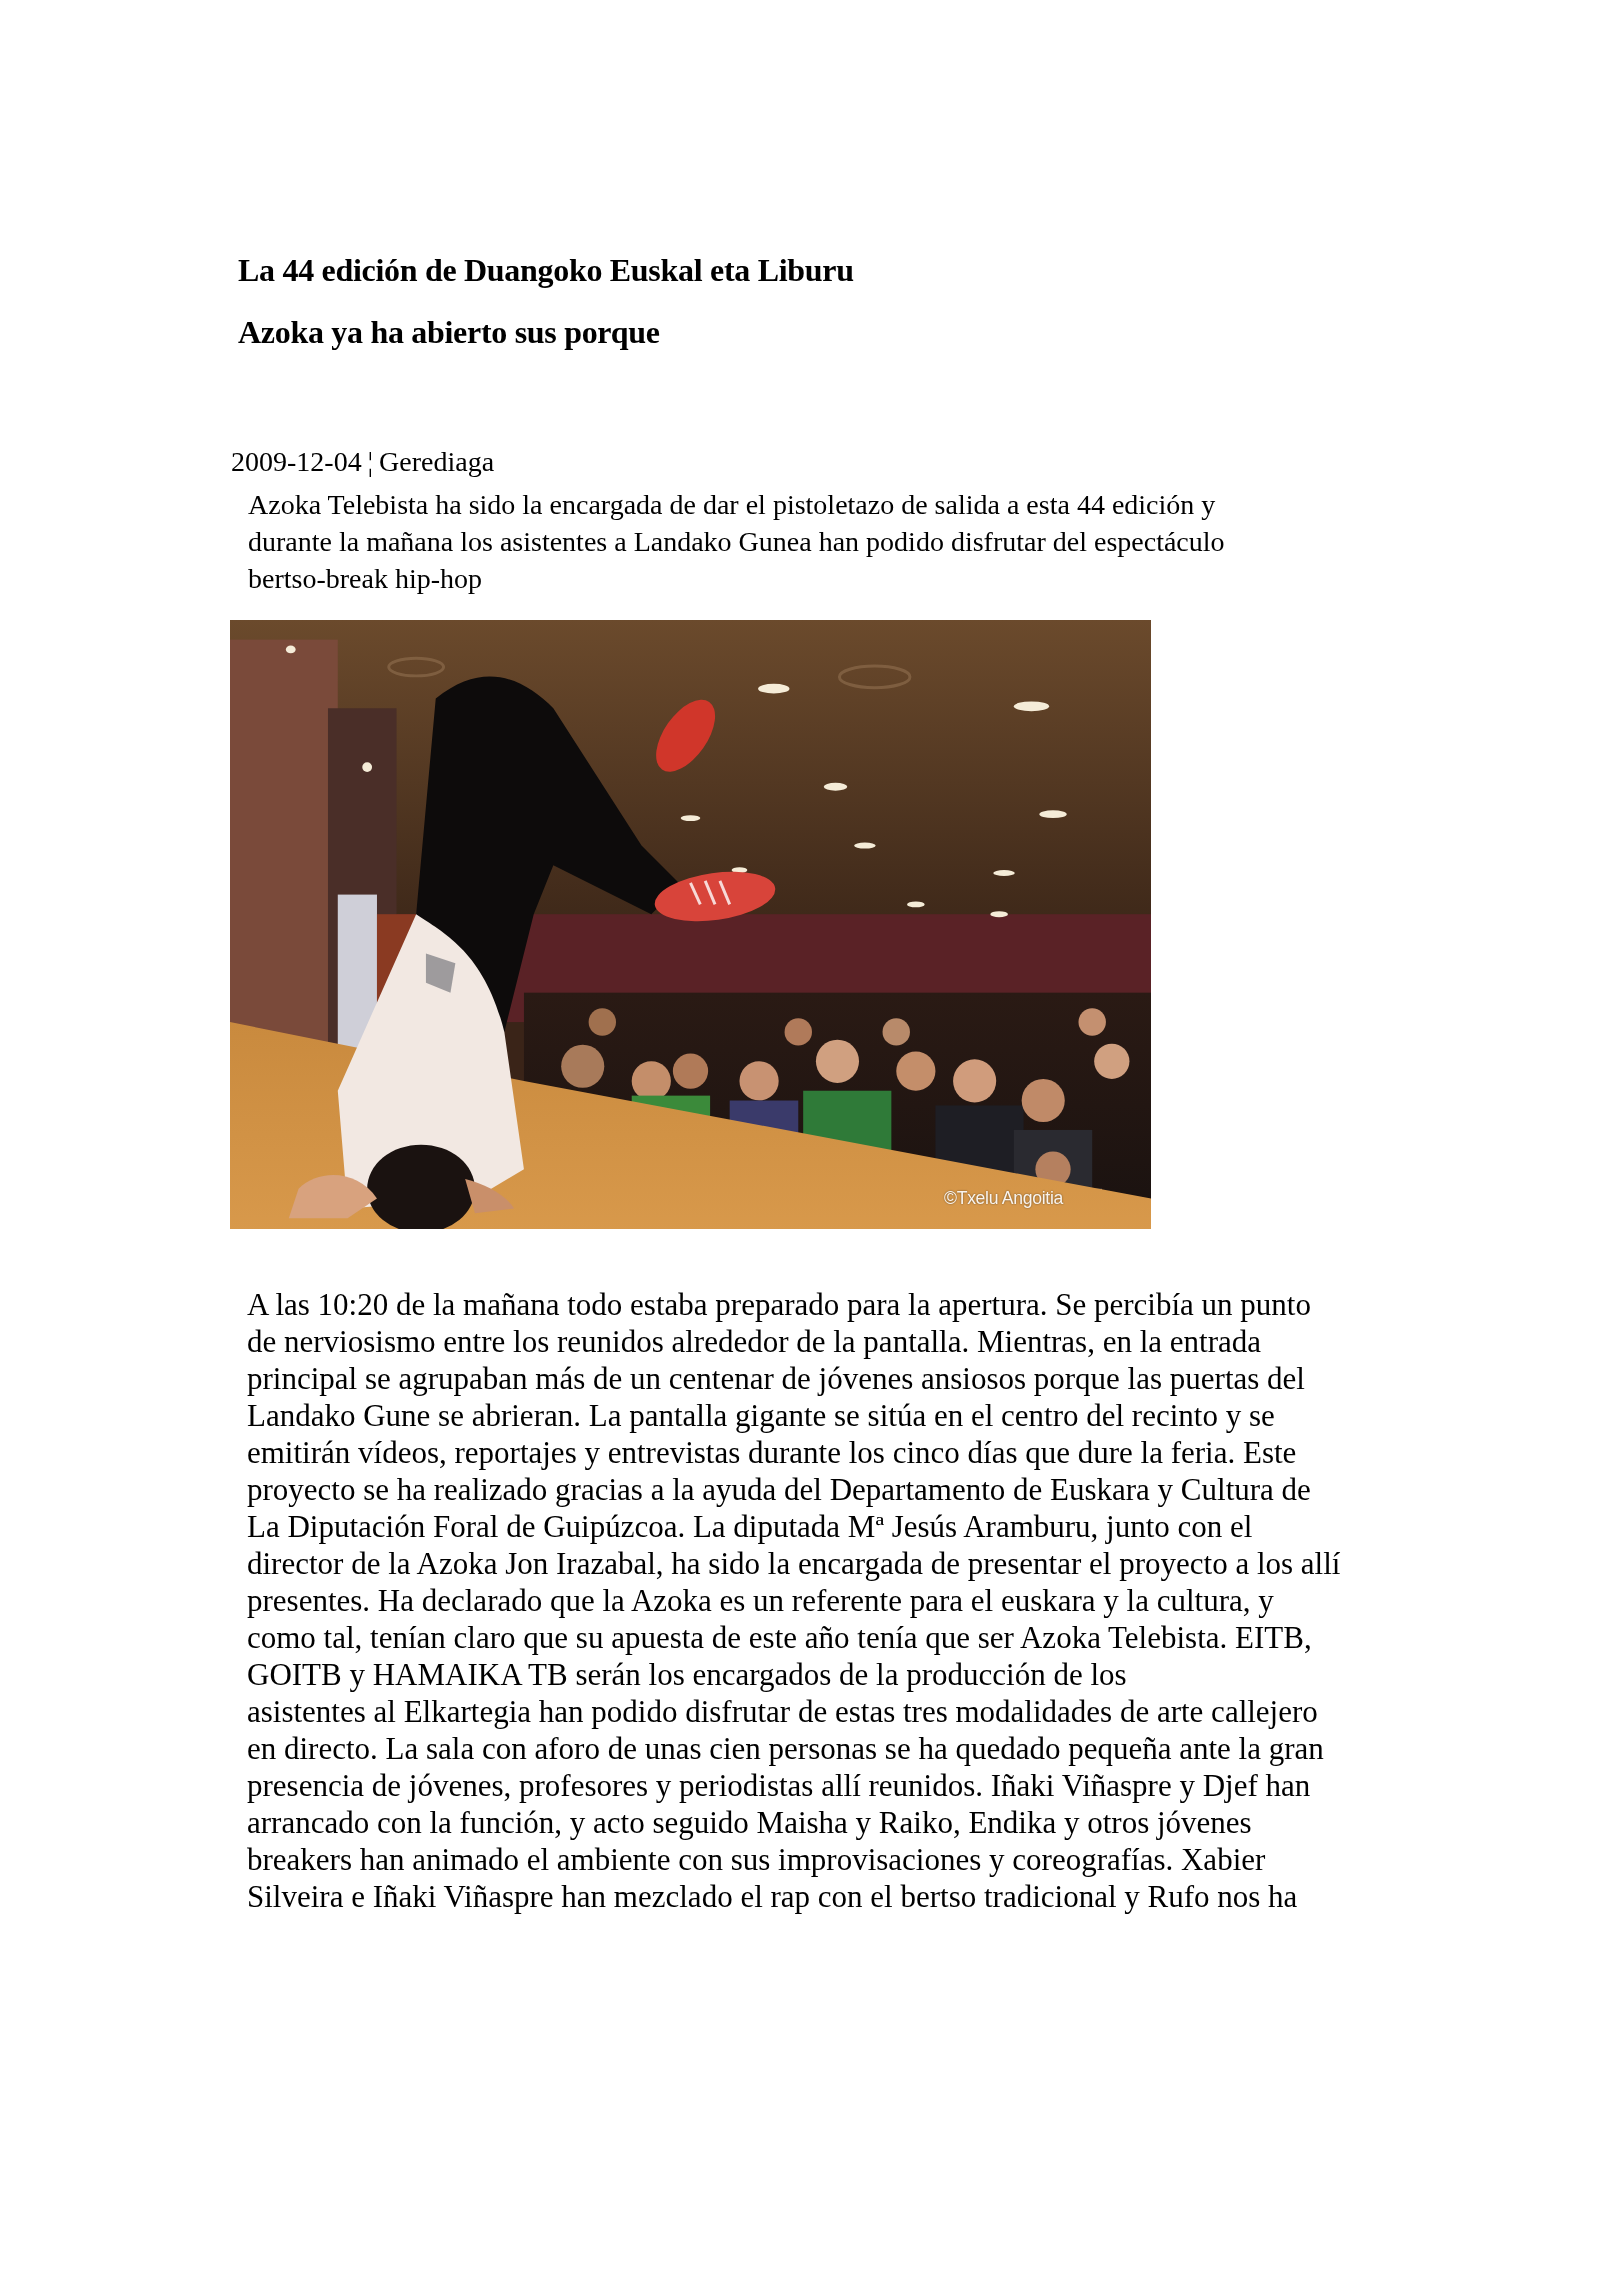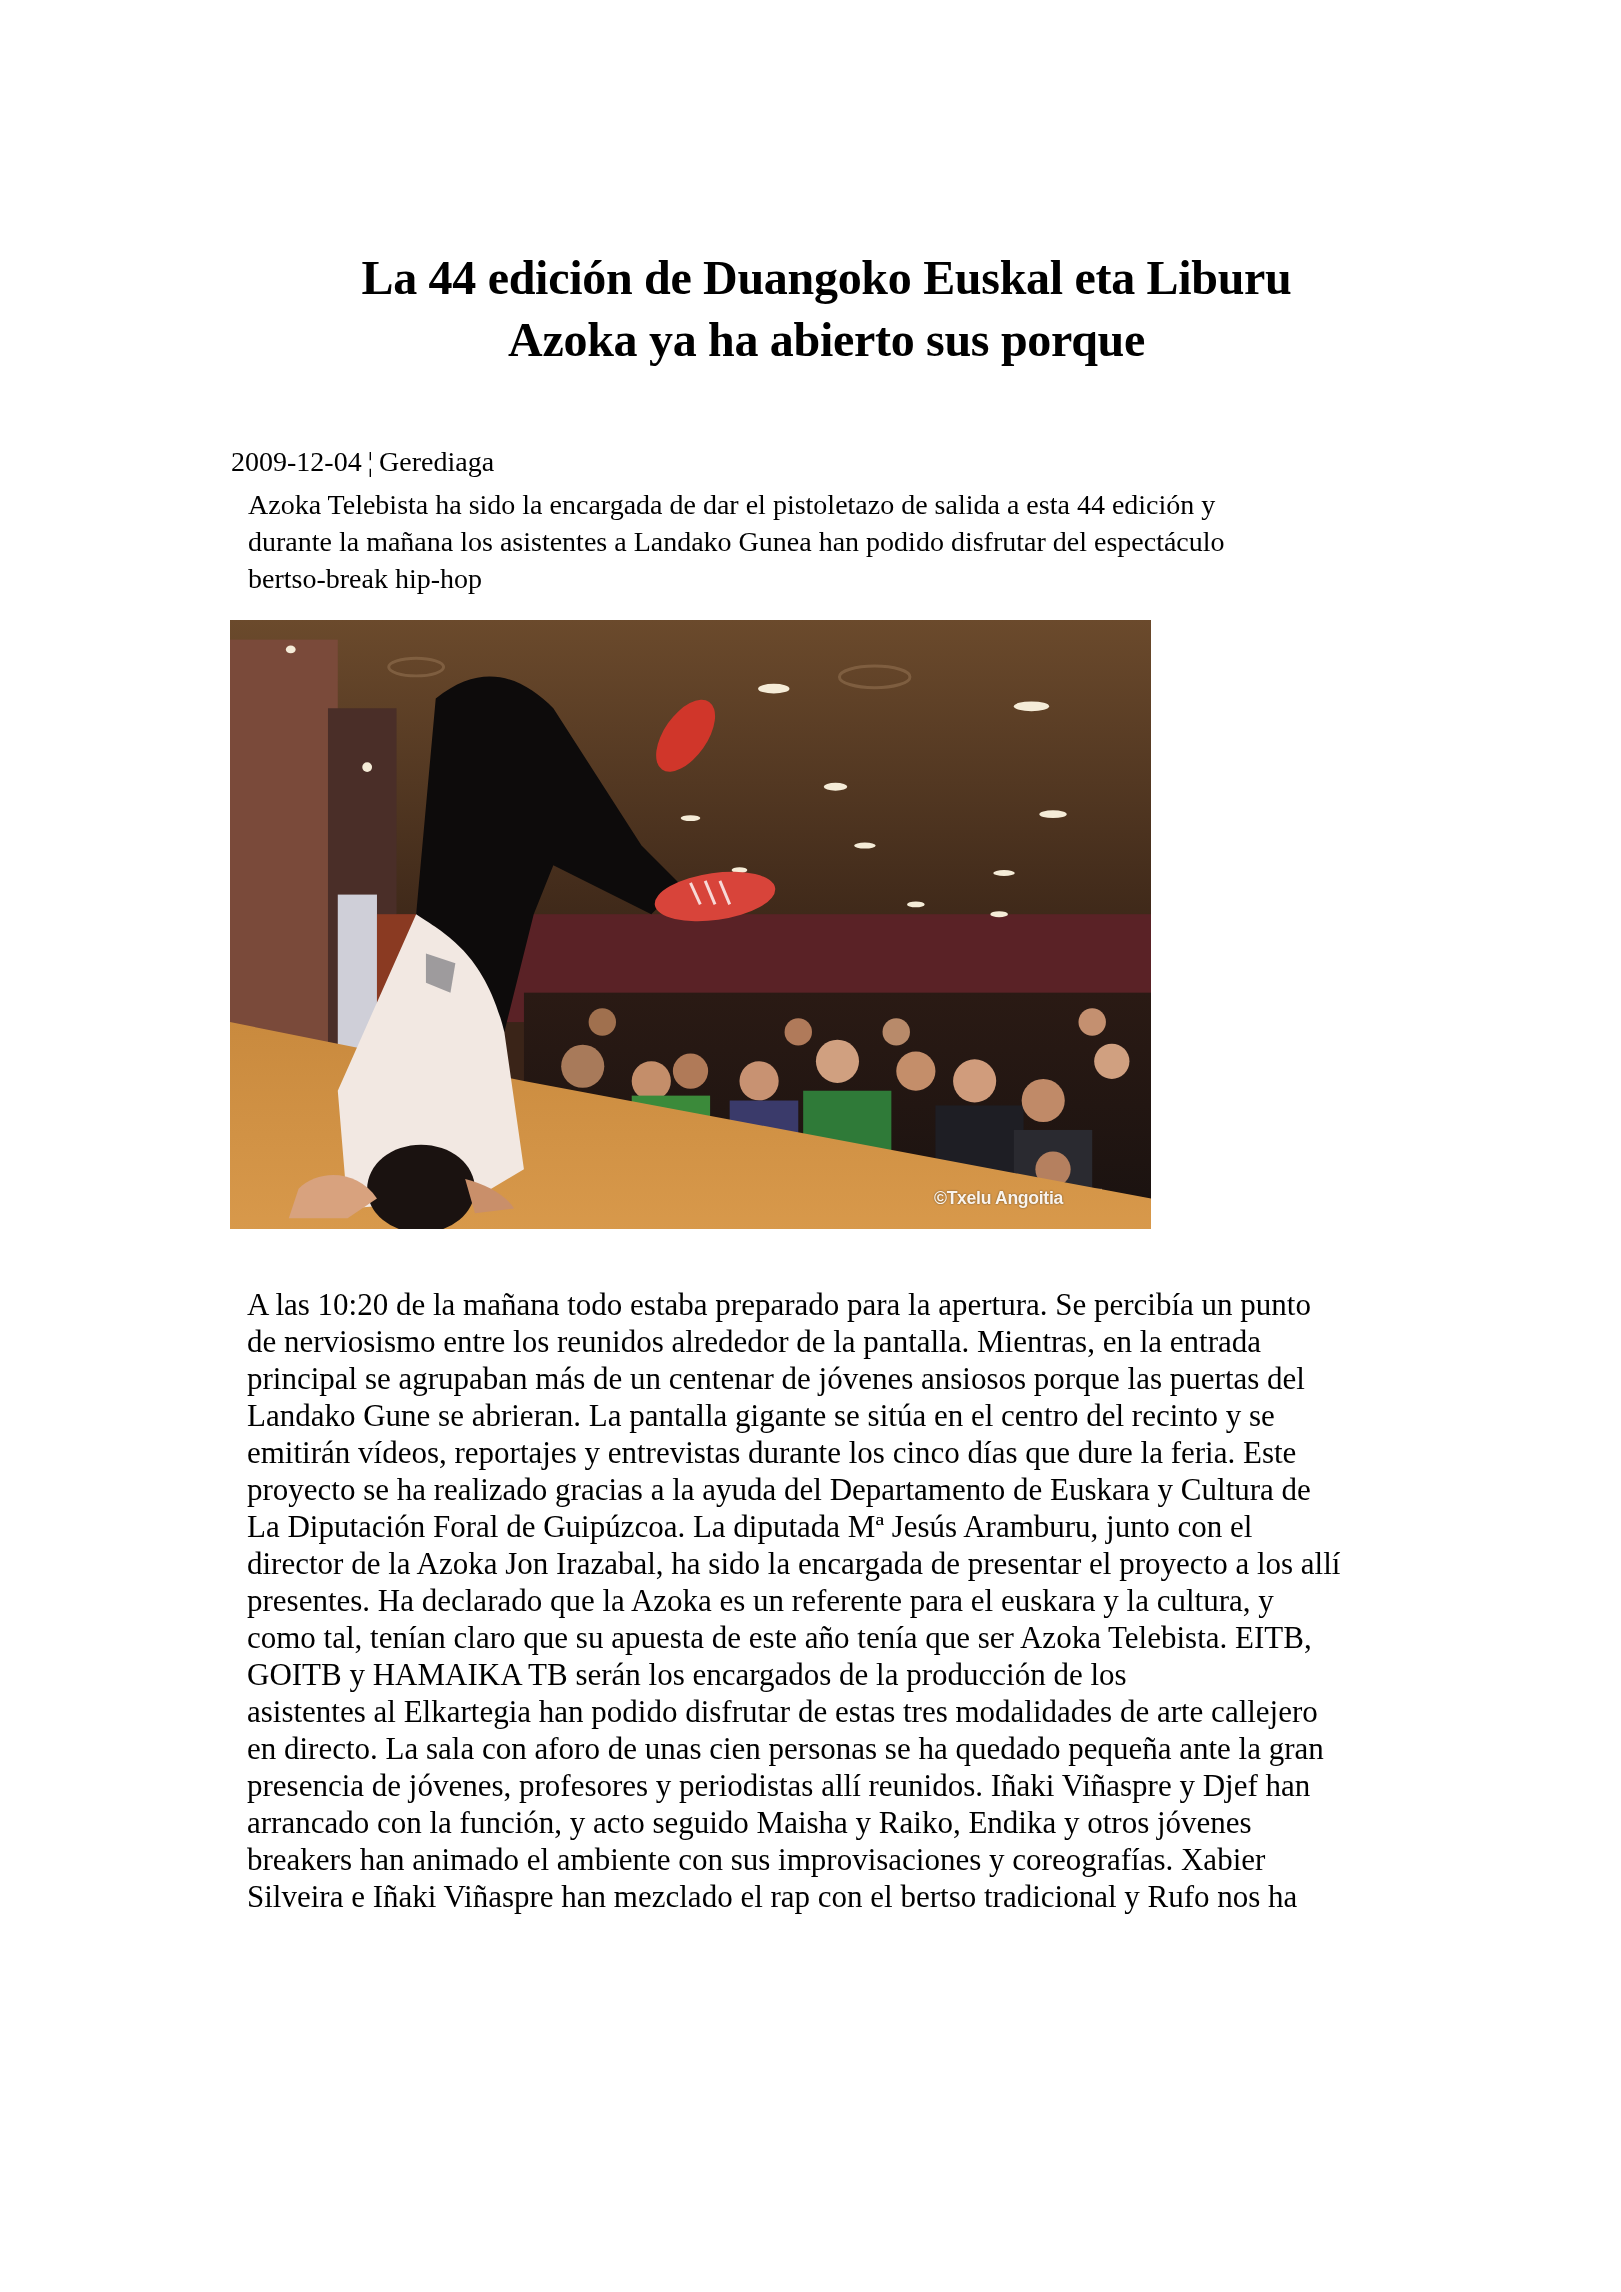--- a/index.html
+++ b/index.html
@@ -18,24 +18,24 @@
     .page {
       position: absolute;
       left: 0; top: 0;
       width: 1621px; height: 2293px;
     }
     .title {
       position: absolute;
       left: 230px;
       top: 231px;
       width: 1161px;
-      margin: 16px;
-      text-align: center;
+      margin: 8px;
+      text-align: left;
       font-weight: bold;
-      font-size: 48px;
+      font-size: 32px;
       line-height: 62px;
       letter-spacing: -0.3px;
     }
     .byline {
       position: absolute;
       left: 231px;
       top: 396px;
       font-size: 28px;
       line-height: 35px;
       white-space: nowrap;
@@ -71,21 +71,21 @@
       display: block;
       width: 100%;
       height: 100%;
     }
     .credit {
       position: absolute;
       right: 88px;
       bottom: 19.6px;
       color: #ffffff;
       font-family: "Liberation Sans", "DejaVu Sans", sans-serif;
-      font-weight: bold;
+      font-weight: normal;
       font-size: 17.6px;
       letter-spacing: -0.3px;
       opacity: 0.9;
       text-shadow: 0 0 2px rgba(0,0,0,0.6);
     }
     .body {
       position: absolute;
       left: 231px;
       top: 1270px;
       width: 1166px;

